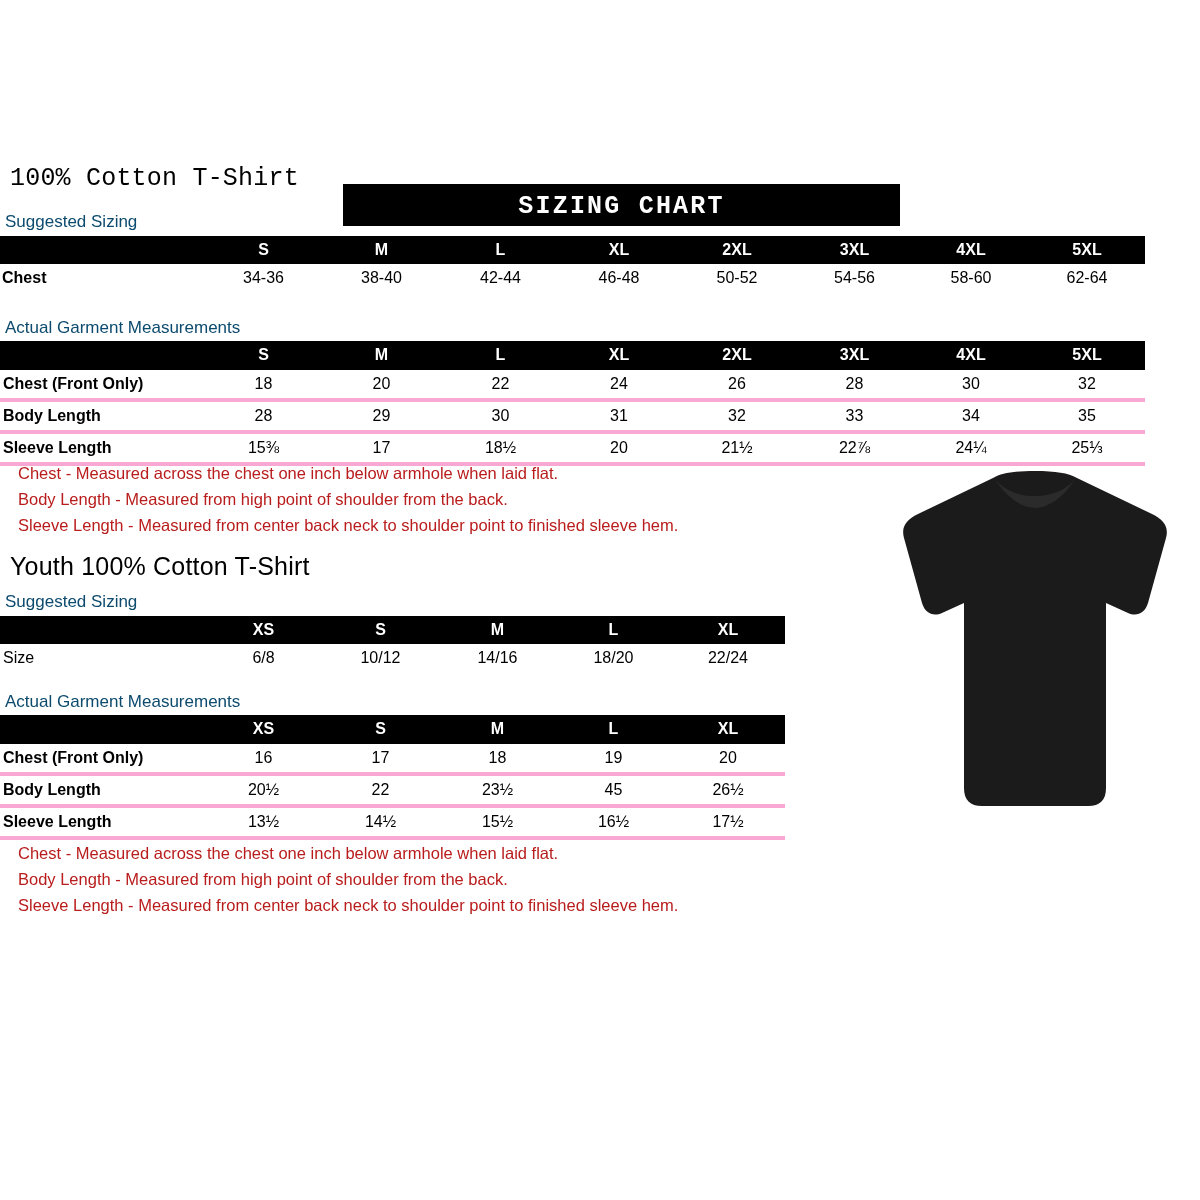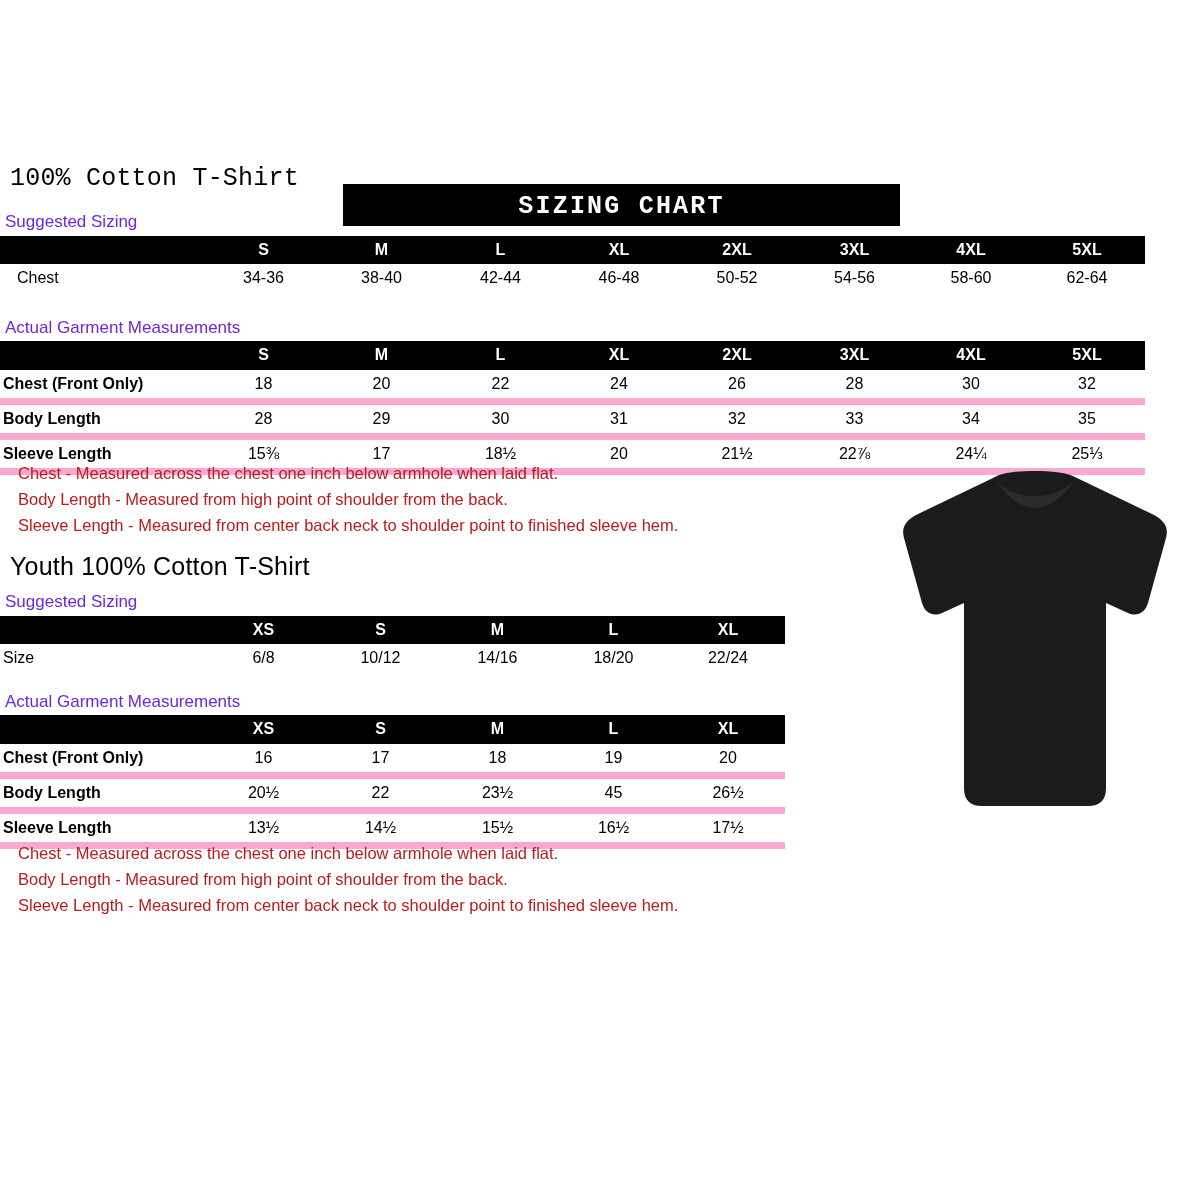--- a/index.html
+++ b/index.html
@@ -57,21 +57,21 @@
     text-align: center;
     color: #ffffff;
     font-size: 25px;
     font-weight: bold;
     letter-spacing: 2.2px;
   }
 
   .caption {
     position: absolute;
     font-size: 17px;
-    color: #6d28d9;
+    color: #0c4a6e;
     white-space: nowrap;
   }
 
   
   .tbl {
     position: absolute;
     border-collapse: collapse;
     table-layout: fixed;
     font-size: 16px;
   }
@@ -95,29 +95,29 @@
   .tbl tbody td {
     text-align: center;
     background: #ffffff;
   }
   .tbl tbody td.lbl {
     text-align: left;
     font-weight: bold;
     padding-left: 3px;
   }
   .rule tbody tr td {
-    border-bottom: 7px solid #f9a8d4;
+    border-bottom: 4px solid #f9a8d4;
     margin-top: 45px;
   }
   .rule tbody tr:first-child td {
     border-top: 1px solid #000000;
   }
 
   
-  #adult-suggest tbody td.lbl { font-weight: normal; padding-left: 17px; }
+  #adult-suggest tbody td.lbl { font-weight: bold; padding-left: 2px; }
 
   
   .notes {
     position: absolute;
     font-size: 16.5px;
     line-height: 26px;
     color: #b91c1c;
     white-space: nowrap;
   }
 

